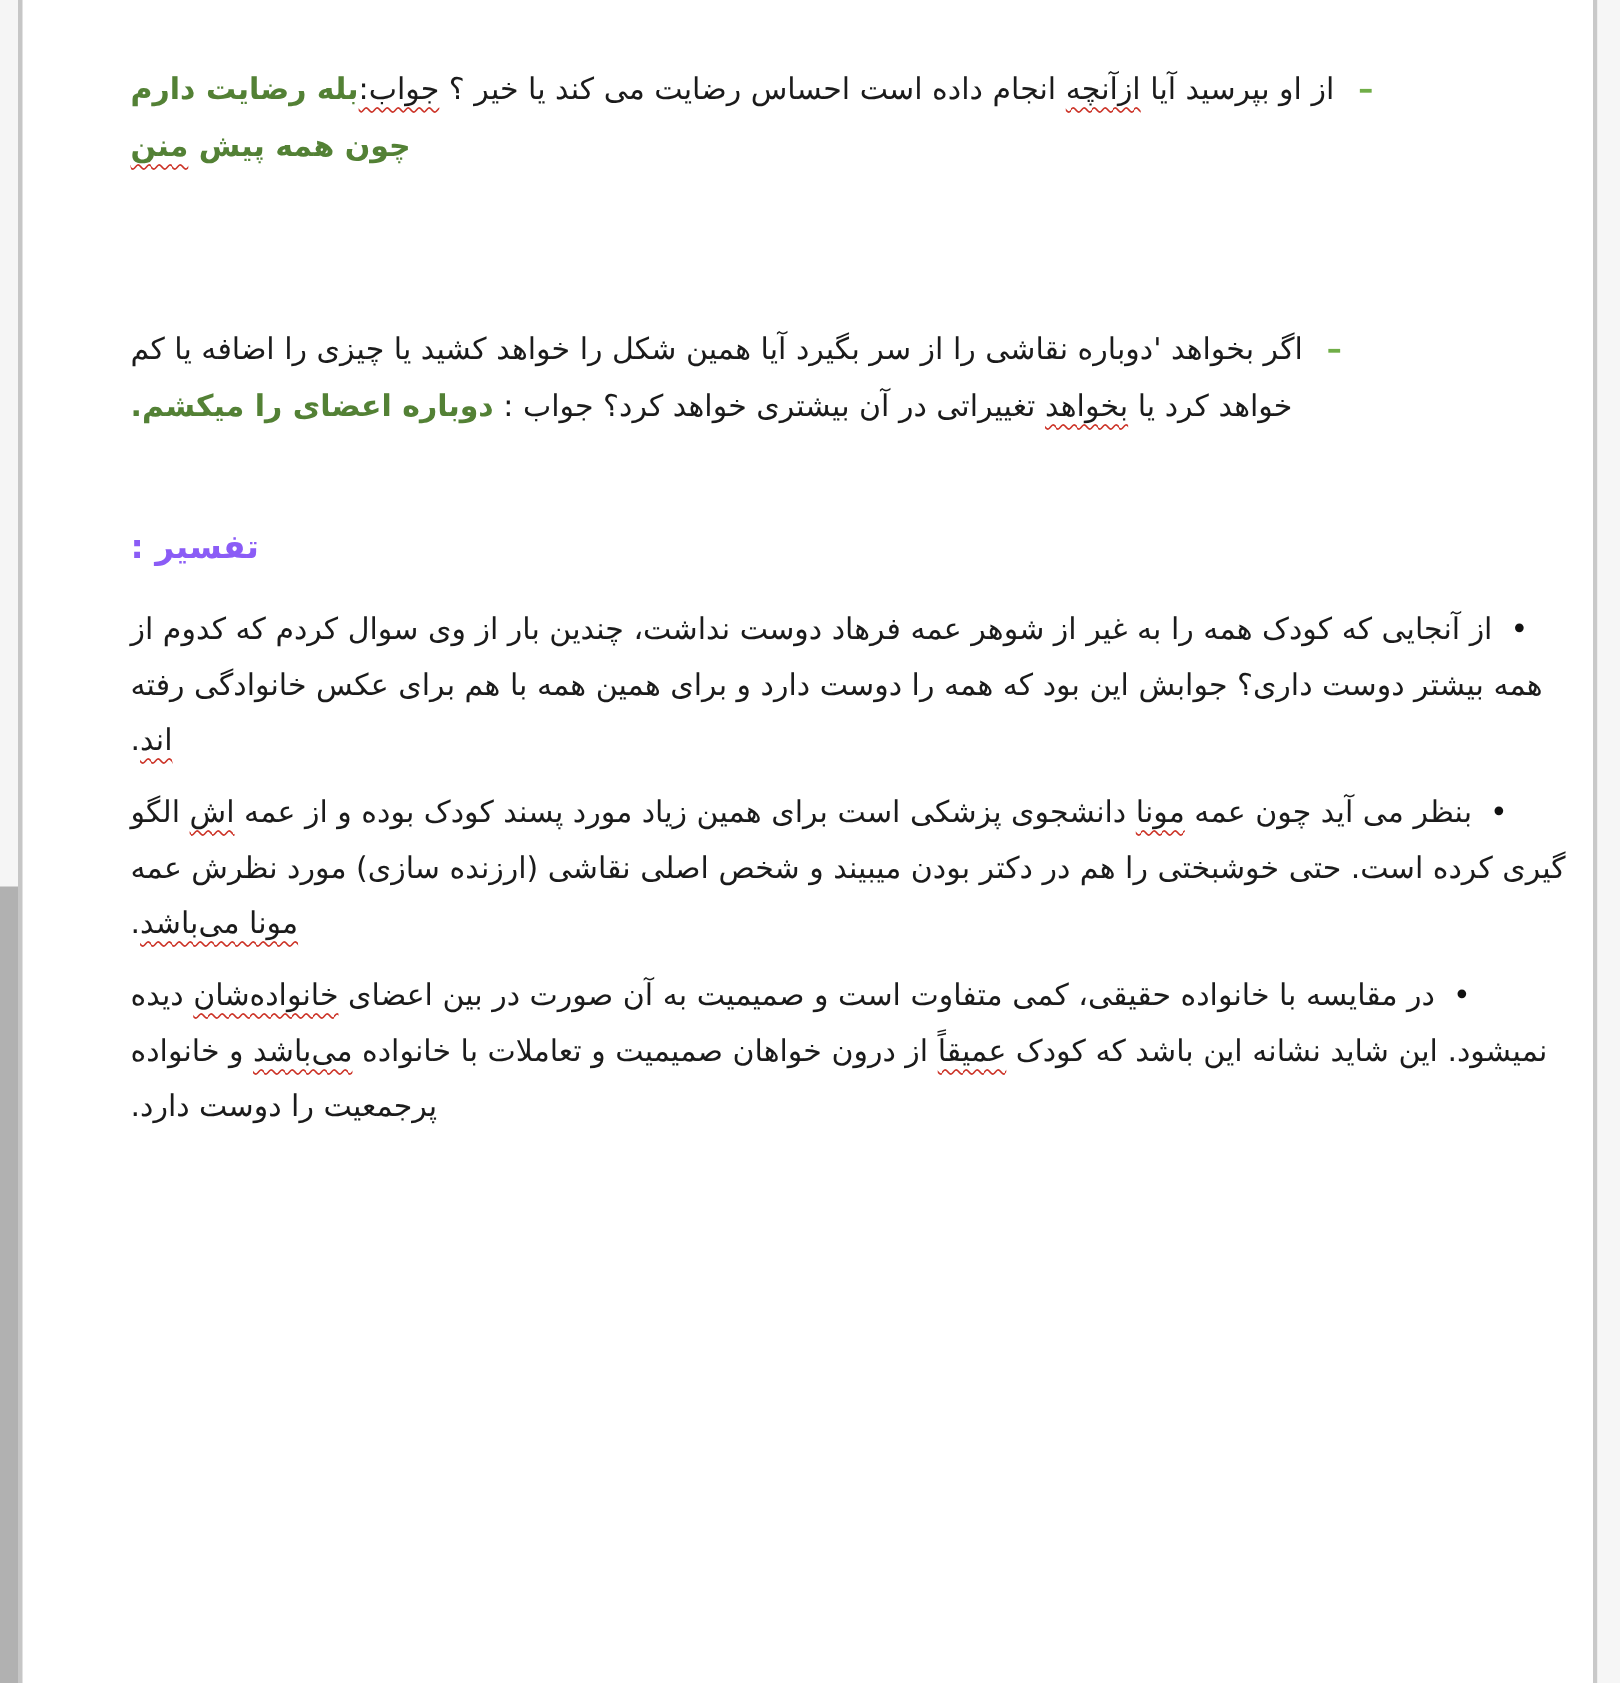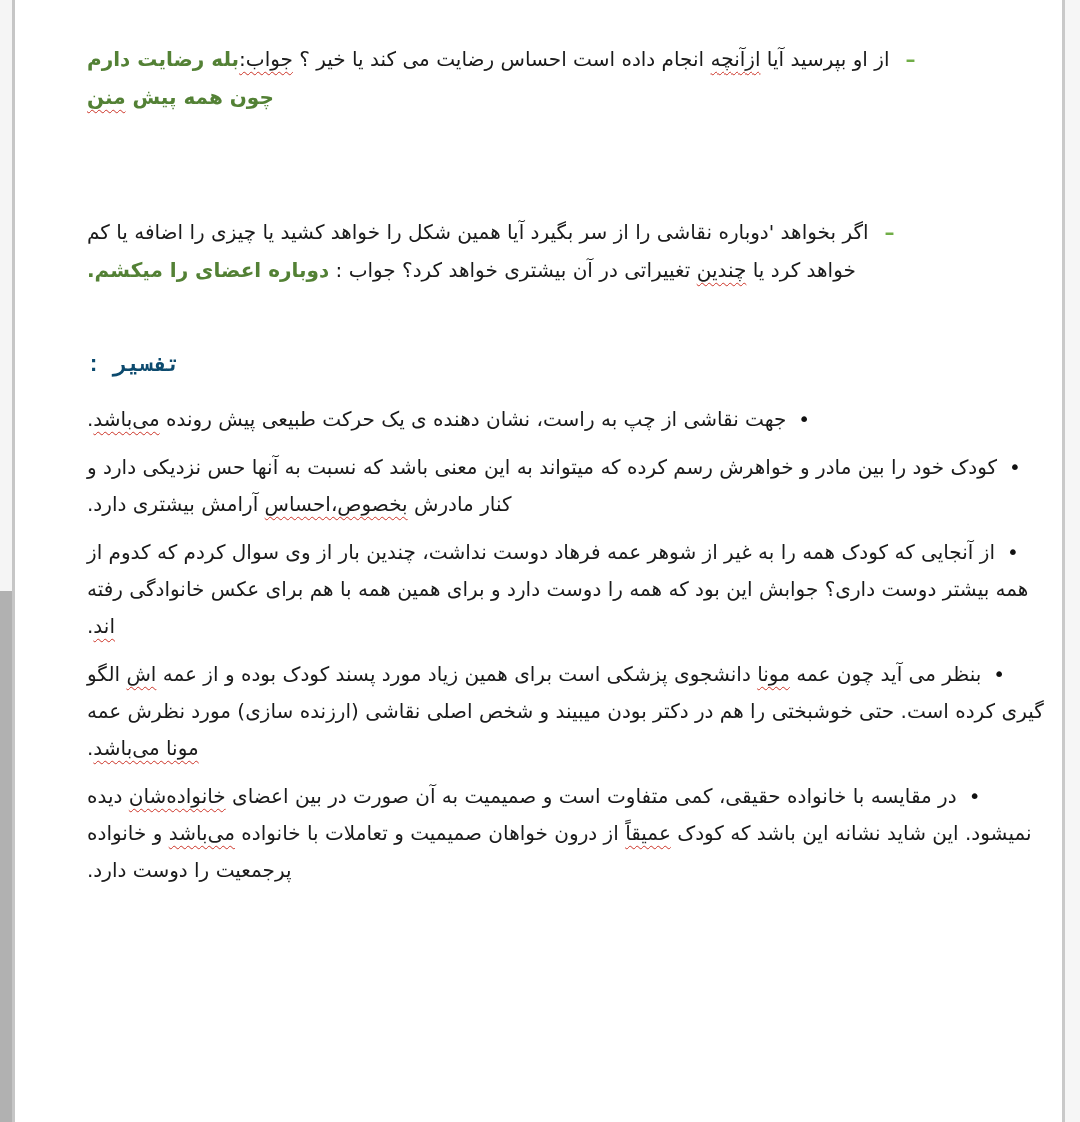--- a/index.html
+++ b/index.html
@@ -21,22 +21,22 @@
     direction:rtl;text-align:left;color:#1b1b1b;background:#ffffff;
   }
   p{margin:0;}
   .dash-item{
     font-size:20px;line-height:38px;
     padding-right:105px;margin-bottom:0;
   }
   .dash-item:first-child{margin-bottom:97px;}
   .dash{color:#70ad47;font-weight:bold;margin-left:16px;}
   .heading{
-    font-size:22px;font-weight:bold;color:#0c4a6e;
-    margin:62px 0 20px 0;line-height:30px;font-family:Liberation Mono, monospace;
+    font-size:22px;font-weight:bold;color:#8b5cf6;
+    margin:62px 0 20px 0;line-height:30px;
   }
   .bullet-item{
     font-size:20px;line-height:37px;
     text-indent:20px;margin-bottom:11px;
   }
   .bullet{margin-left:12px;color:#111;}
   .green{color:#538135;font-weight:bold;}
   .sq{
     text-decoration-line:underline;
     text-decoration-style:wavy;
@@ -45,26 +45,24 @@
     text-underline-offset:5px;
   }
 </style>
 </head>
 <body>
 
 <div class="screen">
   <div class="doc">
     <div id="dash-list">
         <p class="dash-item"><span class="dash">–</span><span class="">از او بپرسید آیا </span><span class="sq">ازآنچه</span><span class=""> انجام داده است احساس رضایت می کند یا خیر ؟ </span><span class="sq">جواب:</span><span class="green ">بله رضایت دارم چون همه پیش </span><span class="green sq">منن</span></p>
-        <p class="dash-item"><span class="dash">–</span><span class="">اگر بخواهد 'دوباره نقاشی را از سر بگیرد آیا همین شکل را خواهد کشید یا چیزی را اضافه یا کم خواهد کرد یا </span><span class="sq">چندین</span><span class=""> تغییراتی در آن بیشتری خواهد کرد؟ جواب : </span><span class="green ">دوباره اعضای را میکشم.</span></p>
+        <p class="dash-item"><span class="dash">–</span><span class="">اگر بخواهد 'دوباره نقاشی را از سر بگیرد آیا همین شکل را خواهد کشید یا چیزی را اضافه یا کم خواهد کرد یا </span><span class="sq">بخواهد</span><span class=""> تغییراتی در آن بیشتری خواهد کرد؟ جواب : </span><span class="green ">دوباره اعضای را میکشم.</span></p>
       </div>
     <h2 class="heading">تفسیر :</h2>
     <div id="bullet-list">
-        <p class="bullet-item"><span class="bullet">•</span><span class="">جهت نقاشی از چپ به راست، نشان دهنده ی یک حرکت طبیعی پیش رونده </span><span class="sq">می‌باشد</span><span class="">.</span></p>
-        <p class="bullet-item"><span class="bullet">•</span><span class="">کودک خود را بین مادر و خواهرش رسم کرده که میتواند به این معنی باشد که نسبت به آنها حس نزدیکی دارد و کنار مادرش </span><span class="sq">بخصوص،احساس</span><span class=""> آرامش بیشتری دارد.</span></p>
         <p class="bullet-item"><span class="bullet">•</span><span class="">از آنجایی که کودک همه را به غیر از شوهر عمه فرهاد دوست نداشت، چندین بار از وی سوال کردم که کدوم از همه بیشتر دوست داری؟ جوابش این بود که همه را دوست دارد و برای همین همه با هم برای عکس خانوادگی رفته </span><span class="sq">اند</span><span class="">.</span></p>
         <p class="bullet-item"><span class="bullet">•</span><span class="">بنظر می آید چون عمه </span><span class="sq">مونا</span><span class=""> دانشجوی پزشکی است برای همین زیاد مورد پسند کودک بوده و از عمه </span><span class="sq">اش</span><span class=""> الگو گیری کرده است. حتی خوشبختی را هم در دکتر بودن میبیند و شخص اصلی نقاشی (ارزنده سازی) مورد نظرش عمه </span><span class="sq">مونا می‌باشد</span><span class="">.</span></p>
         <p class="bullet-item"><span class="bullet">•</span><span class="">در مقایسه با خانواده حقیقی، کمی متفاوت است و صمیمیت به آن صورت در بین اعضای </span><span class="sq">خانواده‌شان</span><span class=""> دیده نمیشود. این شاید نشانه این باشد که کودک </span><span class="sq">عمیقاً</span><span class=""> از درون خواهان صمیمیت و تعاملات با خانواده </span><span class="sq">می‌باشد</span><span class=""> و خانواده پرجمعیت را دوست دارد.</span></p>
       </div>
   </div>
   <div class="rail"></div>
   <div class="thumb"></div>
   <div class="border-left"></div>
   <div class="border-right"></div>
   <div class="rail-right"></div>

